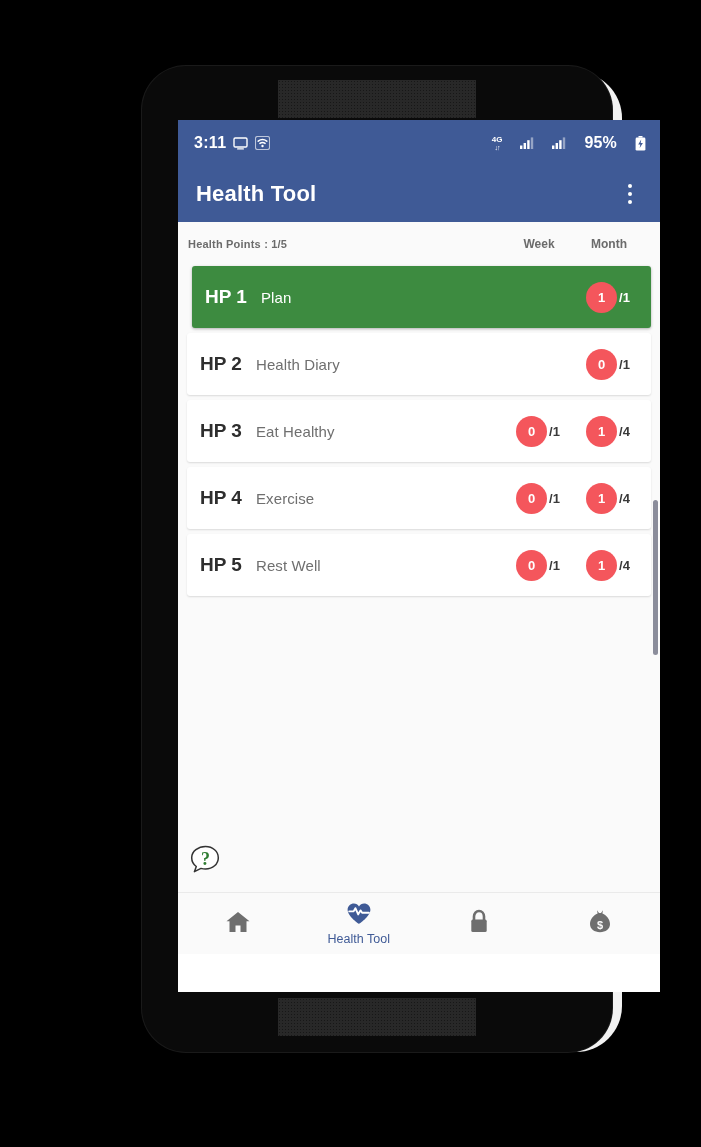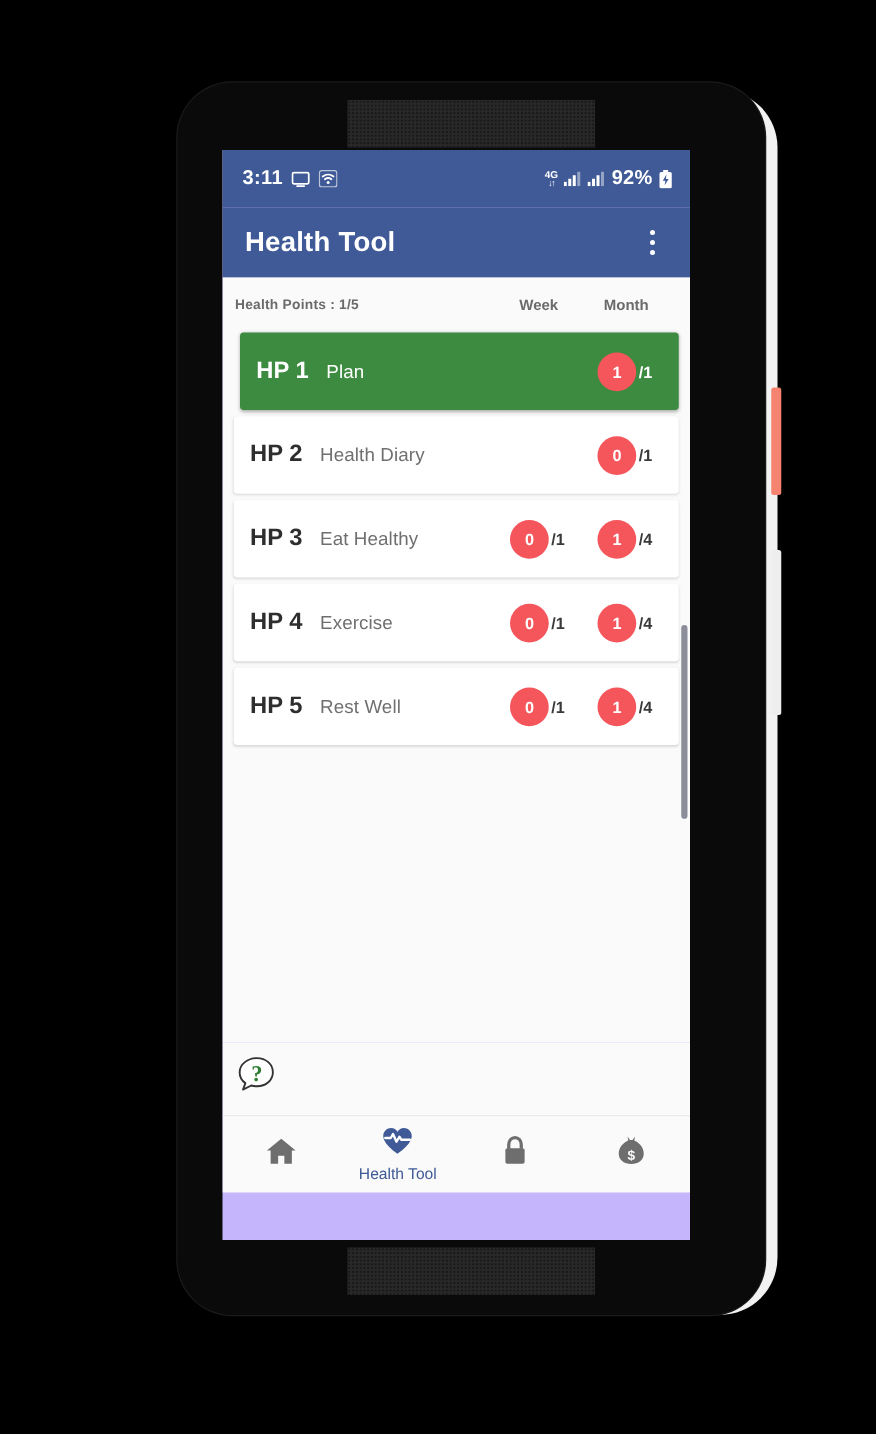--- a/index.html
+++ b/index.html
@@ -63,37 +63,37 @@
     border-radius: 2px;
   }
   .side-btn.power { left: 617px; top: 310px; height: 86px; background: #f5836f; }
   .side-btn.volume { left: 617px; top: 440px; height: 132px; background: #eeeeee; }
 
   
   .screen {
     position: absolute;
     left: 178px;
     top: 120px;
-    width: 374px;
+    width: 482px;
     height: 872px;
-    background: #c4b5fd;
+    background: #ffffff;
     overflow: hidden;
   }
 
   
   .status-bar {
     height: 46px;
     background: #3f5a96;
     display: flex;
     align-items: center;
     padding: 0 14px 0 16px;
     color: #ffffff;
   }
   .sb-left { display: flex; align-items: center; gap: 7px; }
-  .sb-right { display: flex; align-items: center; gap: 5px; margin-left: auto; }
+  .sb-right { display: flex; align-items: center; gap: 18px; margin-left: auto; }
   .sb-time { font-size: 16px; font-weight: bold; letter-spacing: .3px; }
   .sb-pct { font-size: 16px; font-weight: bold; letter-spacing: .2px; }
   .sb-icon { display: inline-flex; align-items: center; }
   .net-4g {
     display: flex; flex-direction: column; align-items: center;
     line-height: 1; font-size: 8px; font-weight: bold;
   }
   .net-4g .arrows { font-size: 7px; letter-spacing: -1px; }
 
   
@@ -329,21 +329,21 @@
             </svg>
         </span>
         <span class="sb-icon">
           <svg width="14" height="12" viewBox="0 0 14 12">
               <rect x="0" y="8.5" width="2.4" height="3.5" fill="#ffffff"></rect>
               <rect x="3.6" y="6" width="2.4" height="6" fill="#ffffff"></rect>
               <rect x="7.2" y="3.2" width="2.4" height="8.8" fill="#ffffff"></rect>
               <rect x="10.8" y="0.4" width="2.4" height="11.6" fill="#ffffff" opacity=".45"></rect>
             </svg>
         </span>
-        <span class="sb-pct">92%</span>
+        <span class="sb-pct">95%</span>
         <span class="sb-icon">
           <svg width="11" height="15" viewBox="0 0 11 15">
               <rect x="3.5" y="0" width="4" height="1.6" fill="#ffffff"></rect>
               <rect x="0.6" y="1.6" width="9.8" height="13" rx="1.3" fill="#ffffff"></rect>
               <path d="M6.2 3.6 3.2 8.5h2.1l-.6 3.6 3.2-5h-2.2z" fill="#3f5a96"></path>
             </svg>
         </span>
       </div>
     </div>
 

